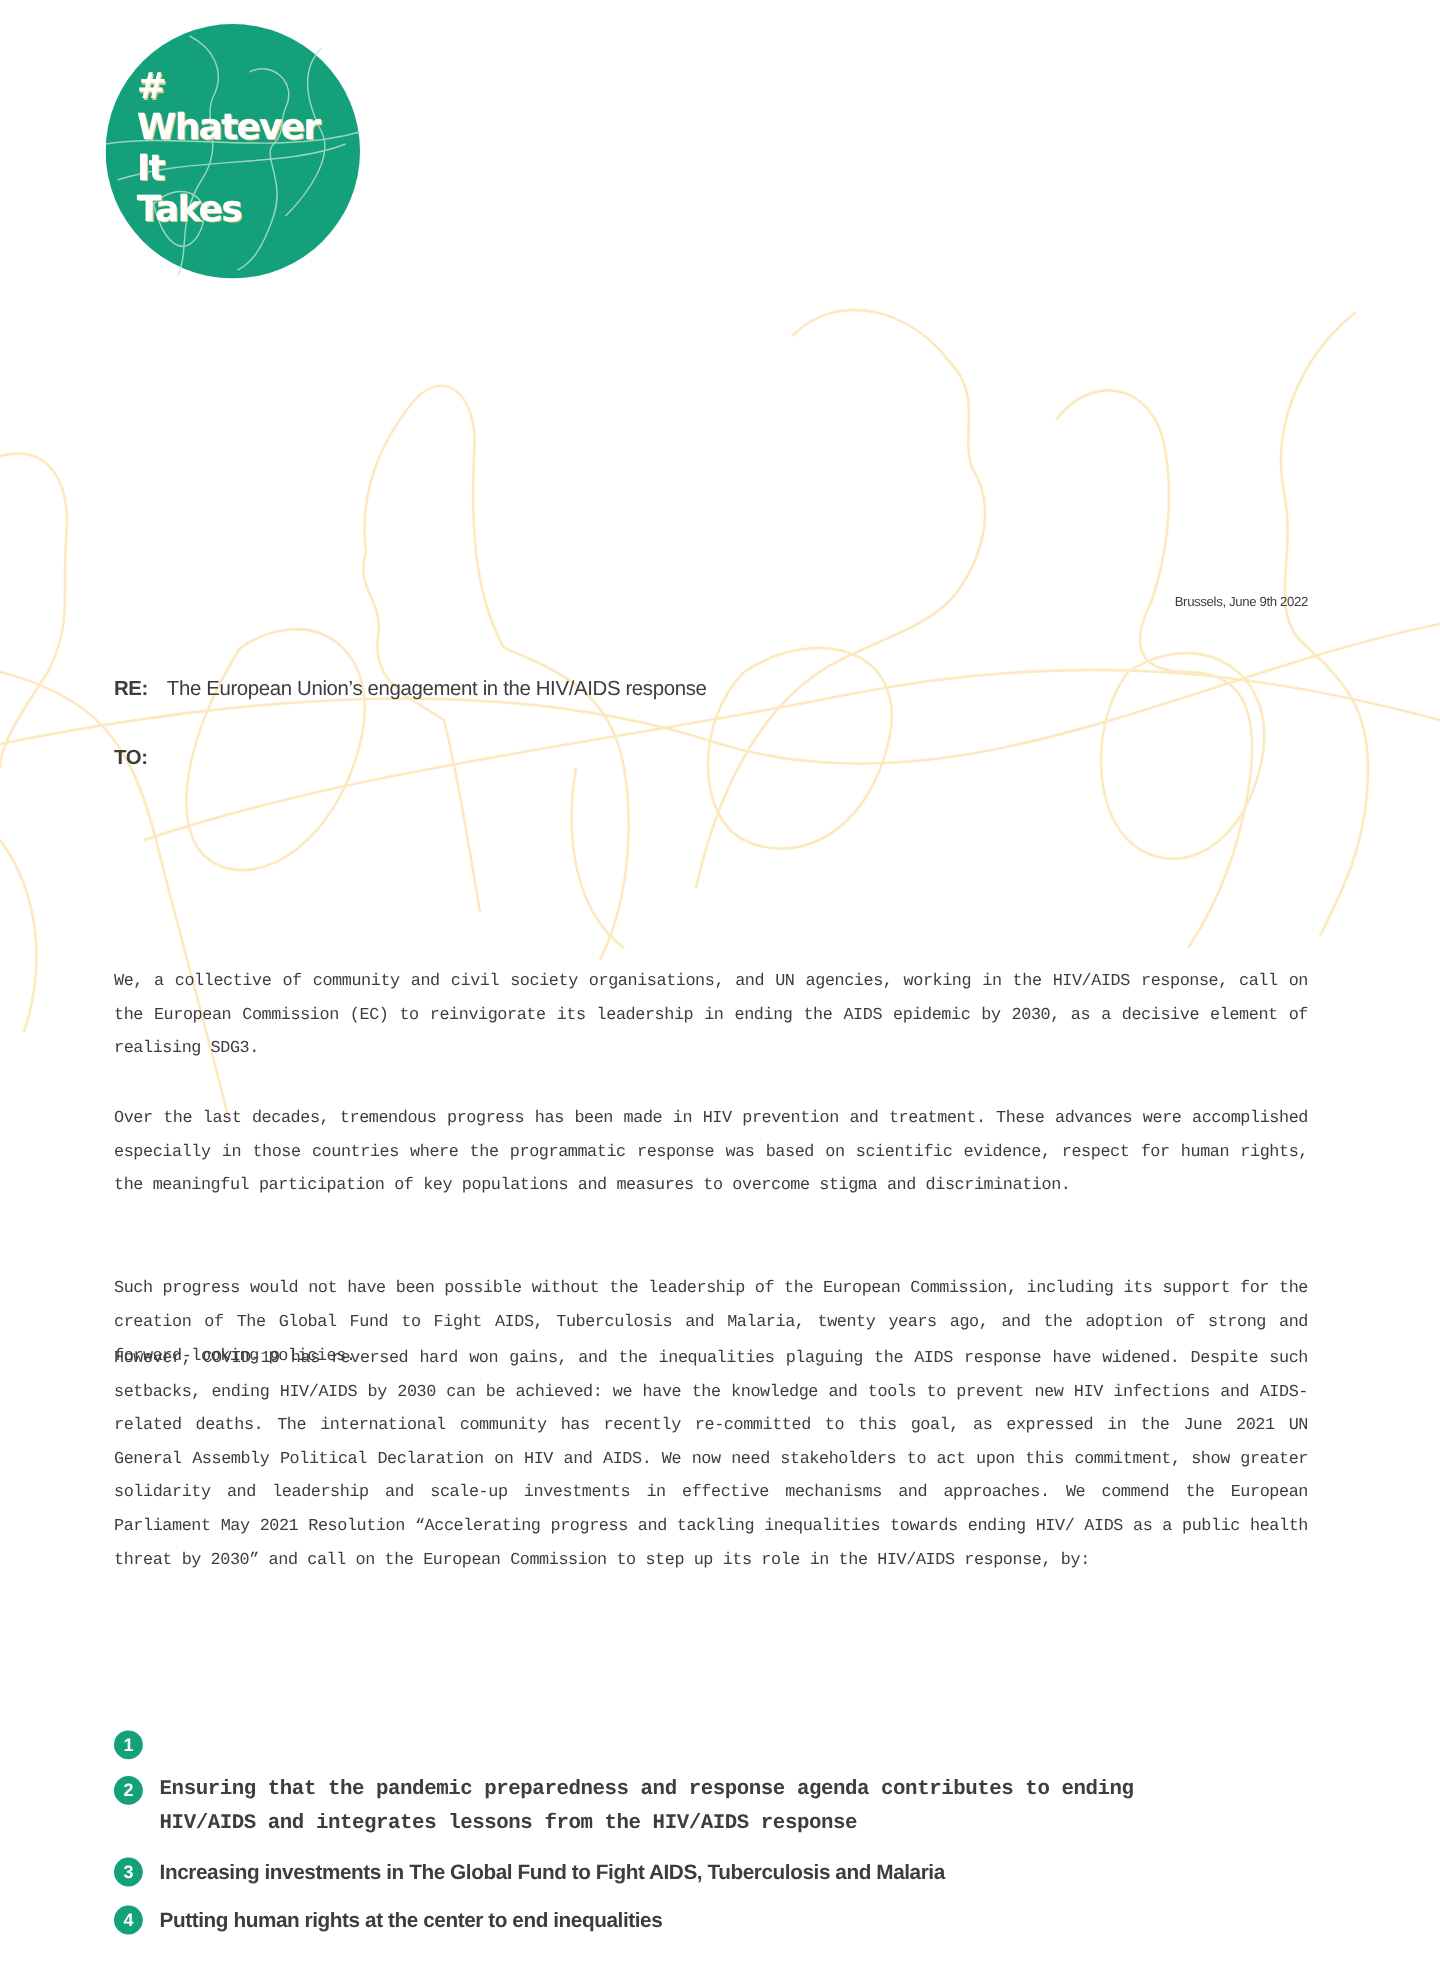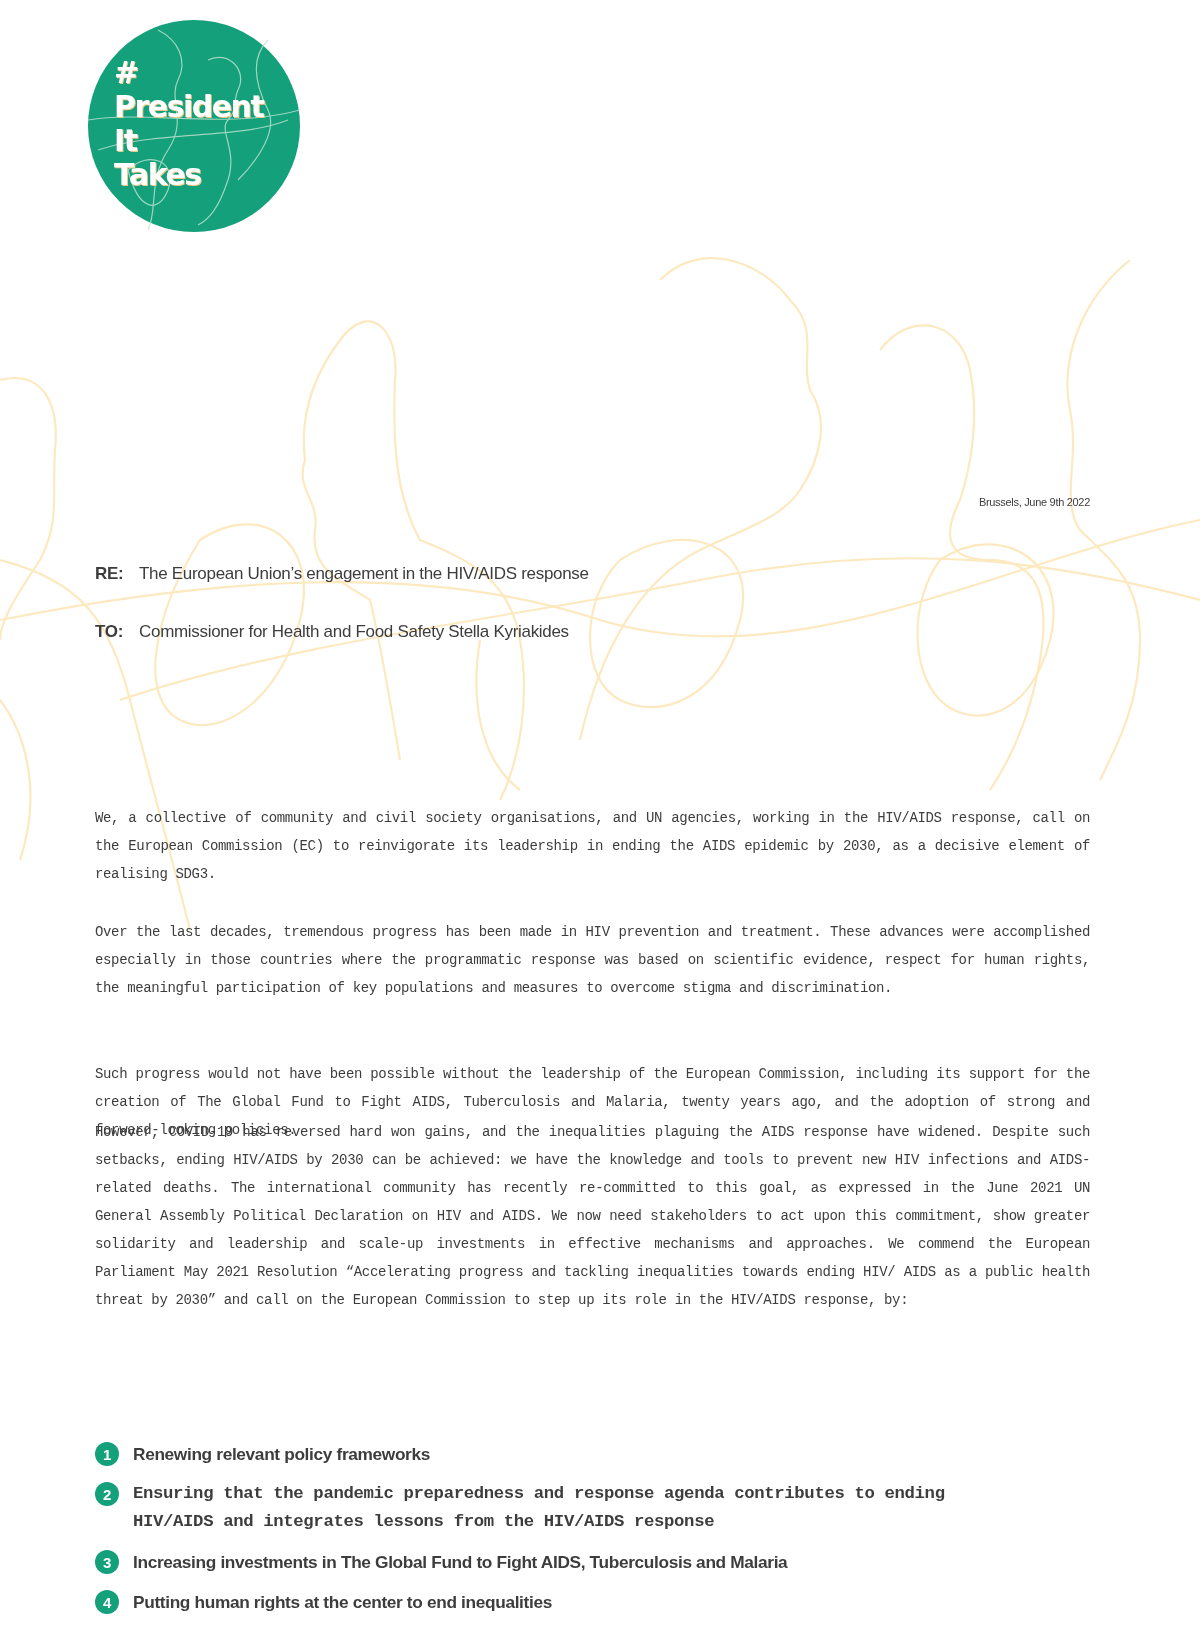--- a/index.html
+++ b/index.html
@@ -71,50 +71,48 @@
       <path d="M70 10 C90 20 100 40 90 60 C80 80 100 100 80 130 C60 160 70 190 60 210"></path>
       <path d="M120 40 C140 30 160 50 150 70 C145 80 150 90 140 100 C130 110 150 130 140 160 C130 190 120 200 110 205"></path>
       <path d="M180 20 C160 40 170 70 180 90 C190 110 170 140 150 160"></path>
       <path d="M0 100 C60 90 140 110 212 90"></path>
       <path d="M10 130 C70 110 150 120 200 100"></path>
       <path d="M40 150 C60 130 90 140 80 170 C70 195 50 190 40 150 Z"></path>
     </g>
   </svg>
   <div class="logo-text">
     <div>#</div>
-    <div>President</div>
+    <div>Whatever</div>
     <div>It</div>
     <div>Takes</div>
   </div>
 </div>
 
 <div class="content">
   <div class="date">Brussels, June 9th 2022</div>
 
   <div class="meta-row re-row">
     <span class="meta-label">RE:</span>
     <span>The European Union’s engagement in the HIV/AIDS response</span>
   </div>
 
   <div class="meta-row to-row">
     <span class="meta-label" style="line-height:28px;">TO:</span>
     <div class="meta-lines">
-      <div>Commissioner for Health and Food Safety Stella Kyriakides</div>
     </div>
   </div>
 
   <p class="para p1">We, a collective of community and civil society organisations, and UN agencies, working in the HIV/AIDS response, call on the European Commission (EC) to reinvigorate its leadership in ending the AIDS epidemic by 2030, as a decisive element of realising SDG3.</p>
   <p class="para p2">Over the last decades, tremendous progress has been made in HIV prevention and treatment. These advances were accomplished especially in those countries where the programmatic response was based on scientific evidence, respect for human rights, the meaningful participation of key populations and measures to overcome stigma and discrimination.</p>
   <p class="para p3">Such progress would not have been possible without the leadership of the European Commission, including its support for the creation of The Global Fund to Fight AIDS, Tuberculosis and Malaria, twenty years ago, and the adoption of strong and forward-looking policies.</p>
   <p class="para p4">However, COVID-19 has reversed hard won gains, and the inequalities plaguing the AIDS response have widened. Despite such setbacks, ending HIV/AIDS by 2030 can be achieved: we have the knowledge and tools to prevent new HIV infections and AIDS-related deaths. The international community has recently re-committed to this goal, as expressed in the June 2021 UN General Assembly Political Declaration on HIV and AIDS. We now need stakeholders to act upon this commitment, show greater solidarity and leadership and scale-up investments in effective mechanisms and approaches. We commend the European Parliament May 2021 Resolution “Accelerating progress and tackling inequalities towards ending HIV/ AIDS as a public health threat by 2030” and call on the European Commission to step up its role in the HIV/AIDS response, by:</p>
 
   <div class="asks">
     <div class="ask">
       <span class="ask-num">1</span>
-      <span class="ask-text">Renewing relevant policy frameworks</span>
     </div>
     <div class="ask">
       <span class="ask-num">2</span>
       <span class="ask-text" style="max-width:880px;font-family:Liberation Mono, monospace;">Ensuring that the pandemic preparedness and response agenda contributes to ending HIV/AIDS and integrates lessons from the HIV/AIDS response</span>
     </div>
     <div class="ask">
       <span class="ask-num">3</span>
       <span class="ask-text">Increasing investments in The Global Fund to Fight AIDS, Tuberculosis and Malaria</span>
     </div>
     <div class="ask">

